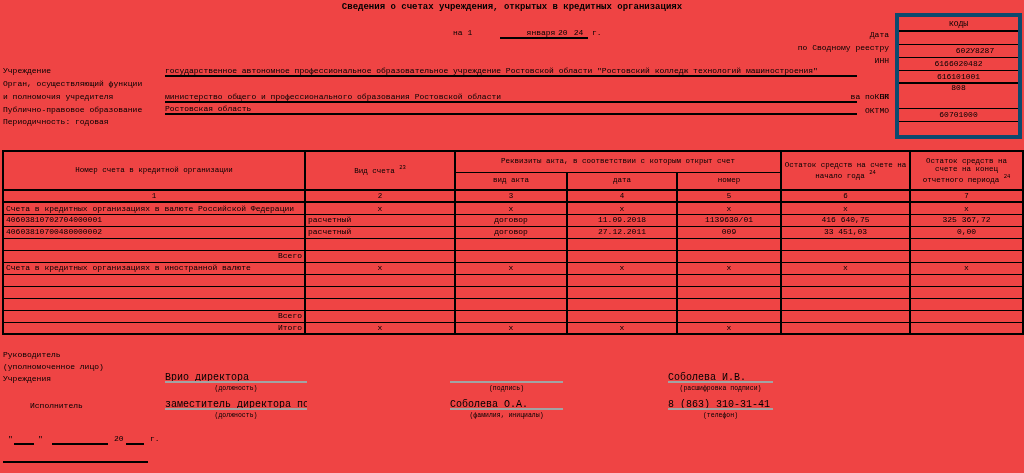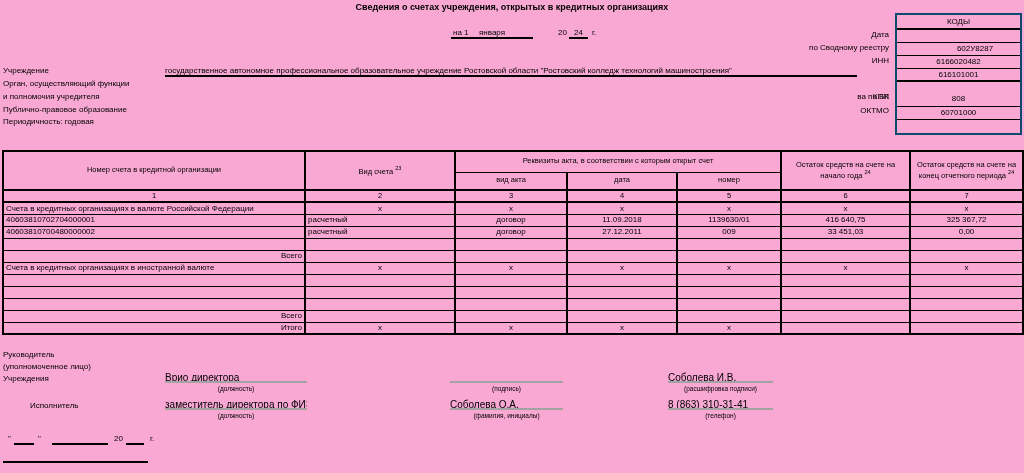--- a/index.html
+++ b/index.html
@@ -1,32 +1,32 @@
 <!DOCTYPE html>
 <html><head>
 <meta charset="utf-8">
 <style>
   * { box-sizing: border-box; }
   html,body { margin:0; padding:0; background:#fff; }
   .page {
-    position:relative; width:1024px; height:473px; background:#f9a8d4;
-    font-family:Liberation Sans, sans-serif; color:#000; font-size:8px; line-height:1.2;
+    position:relative; width:1024px; height:473px; background:#ef4444;
+    font-family:Liberation Mono, monospace; color:#000; font-size:8px; line-height:1.2;
     overflow:hidden;
   }
   .abs { position:absolute; }
   .b { font-weight:bold; }
   .ctr { text-align:center; }
   .ul2 { border-bottom:2px solid #000; }
   .cap { font-size:6.5px; text-align:center; }
 
   
   .title { top:2px; left:0; width:1024px; text-align:center; font-weight:bold; font-size:9px; }
 
   
-  .codes-box { top:13px; left:895px; width:127px; border:2px solid #0c4a6e; }
+  .codes-box { top:13px; left:895px; width:127px; border:4px solid #0c4a6e; }
   .codes-box .row { border-bottom:1px solid #000; text-align:center; font-size:8px;
     display:flex; align-items:center; justify-content:center; }
   .codes-box .row:last-child { border-bottom:none; }
   .codes-box .thick { border-bottom-width:2px; }
   .code-label { text-align:right; width:160px; right:135px; font-size:8px; }
 
   
   .fline { left:165px; width:692px; height:11px; border-bottom:2px solid #000; font-size:8px;
     white-space:nowrap; overflow:hidden; }
 
@@ -50,50 +50,52 @@
     white-space:nowrap; overflow:hidden; }
 </style>
 </head>
 <body>
 
 <div class="page">
 
   <div class="abs title">Сведения о счетах учреждения, открытых в кредитных организациях</div>
 
   <div class="abs" style="top:28px;left:453px;">на 1</div>
-  <div class="abs ul2 ctr" style="top:28px;left:451px;width:82px;height:11px;">января</div>
+  <div class="abs ul2 ctr" style="top:28px;left:500px;width:82px;height:11px;">января</div>
   <div class="abs" style="top:28px;left:558px;">20</div>
   <div class="abs ul2 ctr" style="top:28px;left:569px;width:19px;height:11px;">24</div>
   <div class="abs" style="top:28px;left:592px;">г.</div>
 
   <div class="abs code-label" style="top:30px;">Дата</div>
   <div class="abs code-label" style="top:43px;">по Сводному реестру</div>
   <div class="abs code-label" style="top:56px;">ИНН</div>
   <div class="abs code-label" style="top:68px;margin-top:24px;">КПП</div>
   <div class="abs code-label" style="top:92px;">ва по БК</div>
   <div class="abs code-label" style="top:106px;">ОКТМО</div>
 
   <div class="abs codes-box">
     <div class="row thick" style="height:15px;font-weight:normal;">КОДЫ</div>
     <div class="row" style="height:13px;"></div>
     <div class="row" style="height:13px;padding-left:33px;">602У8287</div>
     <div class="row" style="height:13px;">6166020482</div>
     <div class="row thick" style="height:13px;">616101001</div>
-    <div class="row" style="height:25px;align-items:flex-end;padding-bottom:2px;">808</div>
+    <div class="row" style="height:25px;align-items:flex-end;padding-bottom:15px;">808</div>
     <div class="row" style="height:13px;">60701000</div>
     <div class="row" style="height:13px;"></div>
   </div>
 
   <div class="abs" style="top:66px;left:3px;">Учреждение</div>
   <div class="abs fline" style="top:66px;">государственное автономное  профессиональное образовательное учреждение Ростовской области "Ростовский колледж технологий машиностроения"</div>
 
   <div class="abs" style="top:79px;left:3px;">Орган, осуществляющий функции</div>
   <div class="abs" style="top:92px;left:3px;">и полномочия учредителя</div>
+  <div class="abs fline" style="top:92px;">министерство общего и профессионального образования Ростовской области</div>
 
   <div class="abs" style="top:105px;left:3px;">Публично-правовое образование</div>
+  <div class="abs fline" style="top:104px;">Ростовская область</div>
 
   <div class="abs" style="top:117px;left:3px;">Периодичность: годовая</div>
 
   <table class="acct">
     <colgroup>
       <col style="width:302px">
         <col style="width:150px">
         <col style="width:112px">
       <col style="width:110px">
         <col style="width:104px">

